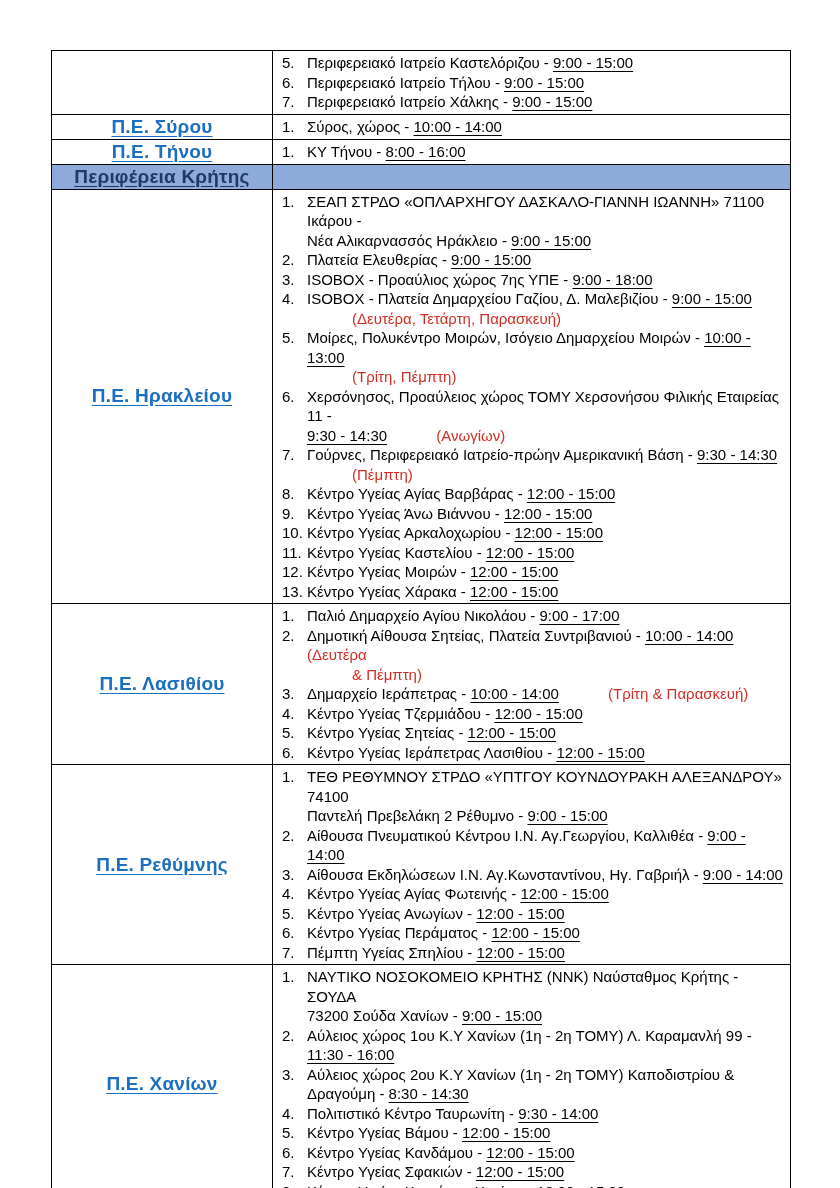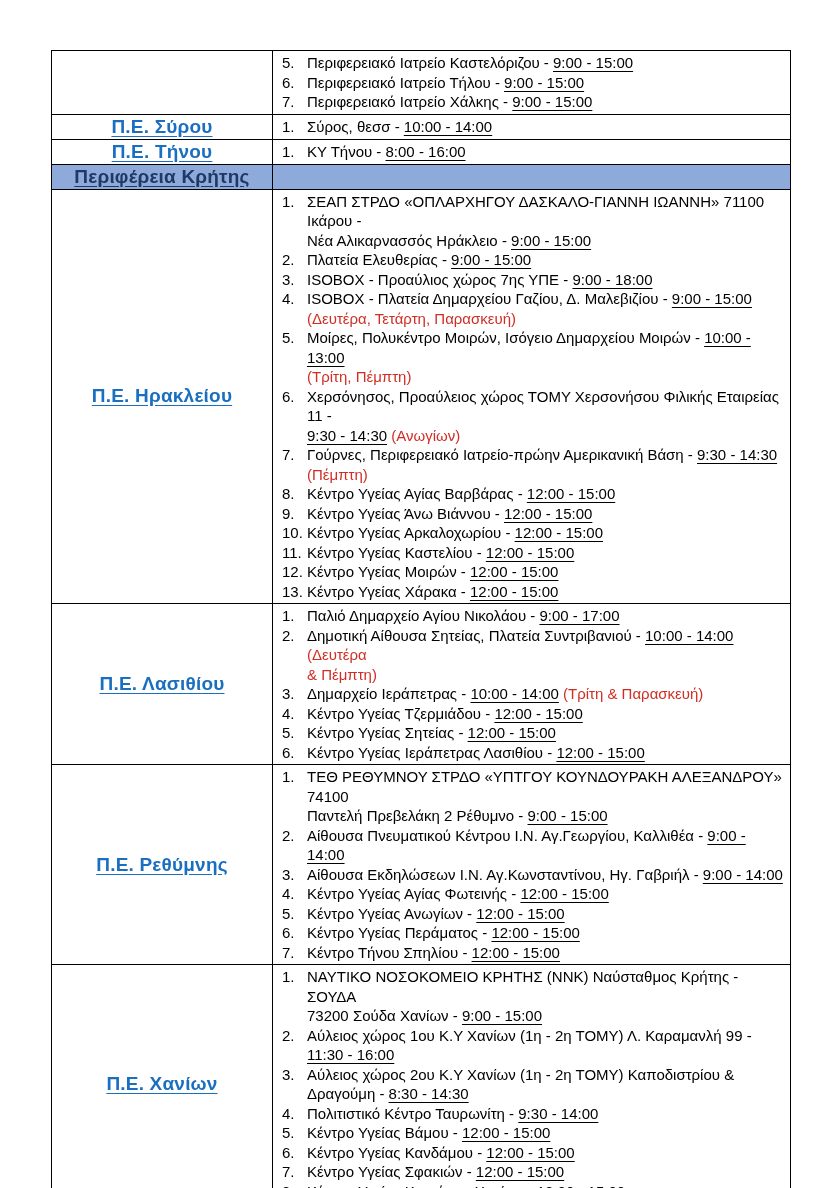--- a/index.html
+++ b/index.html
@@ -18,21 +18,21 @@
     color:var(--label-blue);font-weight:bold;text-decoration:underline;
     text-underline-offset:3px;font-size:19px;letter-spacing:.2px;
   }
   tr.header-row td{background:var(--header-bg);}
   tr.header-row .region-label{color:var(--header-navy);}
   .items-cell{vertical-align:top;padding:2px 6px 2px 9px;}
   .item{display:flex;font-size:15px;line-height:19.5px;}
   .num{flex:0 0 25px;}
   .txt{flex:1;min-width:0;}
   .u{text-decoration:underline;text-underline-offset:2.5px;}
-  .red{color:var(--red);}
+  .red{color:var(--red);margin-left:45px;}
   
   tr:nth-child(1) td{height:61px;}
   tr:nth-child(2) td{height:22px;}
   tr:nth-child(3) td{height:22px;}
   tr:nth-child(4) td{height:19px;}
   tr:nth-child(5) td{height:365px;}
   tr:nth-child(6) td{height:131px;}
   tr:nth-child(7) td{height:154px;}
   tr:nth-child(8) td{height:206px;}
 </style>
@@ -61,21 +61,21 @@
               <span class="num">7.</span>
               <span class="txt"><span>Περιφερειακό Ιατρείο Χάλκης - </span><span class="u">9:00 - 15:00</span></span>
             </div>
           </td>
         </tr>
         <tr>
           <td class="label-cell"><span class="region-label">Π.Ε. Σύρου</span></td>
           <td class="items-cell">
             <div class="item">
               <span class="num">1.</span>
-              <span class="txt"><span>Σύρος, θεσσ - </span><span class="u">10:00 - 14:00</span></span>
+              <span class="txt"><span>Σύρος, χώρος - </span><span class="u">10:00 - 14:00</span></span>
             </div>
           </td>
         </tr>
         <tr>
           <td class="label-cell"><span class="region-label">Π.Ε. Τήνου</span></td>
           <td class="items-cell">
             <div class="item">
               <span class="num">1.</span>
               <span class="txt"><span>ΚΥ Τήνου - </span><span class="u">8:00 - 16:00</span></span>
             </div>
@@ -193,21 +193,21 @@
             <div class="item">
               <span class="num">5.</span>
               <span class="txt"><span>Κέντρο Υγείας Ανωγίων - </span><span class="u">12:00 - 15:00</span></span>
             </div>
             <div class="item">
               <span class="num">6.</span>
               <span class="txt"><span>Κέντρο Υγείας Περάματος - </span><span class="u">12:00 - 15:00</span></span>
             </div>
             <div class="item">
               <span class="num">7.</span>
-              <span class="txt"><span>Κέντρο Τήνου Σπηλίου - </span><span class="u">12:00 - 15:00</span></span>
+              <span class="txt"><span>Πέμπτη Υγείας Σπηλίου - </span><span class="u">12:00 - 15:00</span></span>
             </div>
           </td>
         </tr>
         <tr>
           <td class="label-cell"><span class="region-label">Π.Ε. Χανίων</span></td>
           <td class="items-cell">
             <div class="item">
               <span class="num">1.</span>
               <span class="txt"><span>ΝΑΥΤΙΚΟ ΝΟΣΟΚΟΜΕΙΟ ΚΡΗΤΗΣ (ΝΝΚ) Ναύσταθμος Κρήτης - ΣΟΥΔΑ</span><br><span>73200 Σούδα Χανίων - </span><span class="u">9:00 - 15:00</span></span>
             </div>

